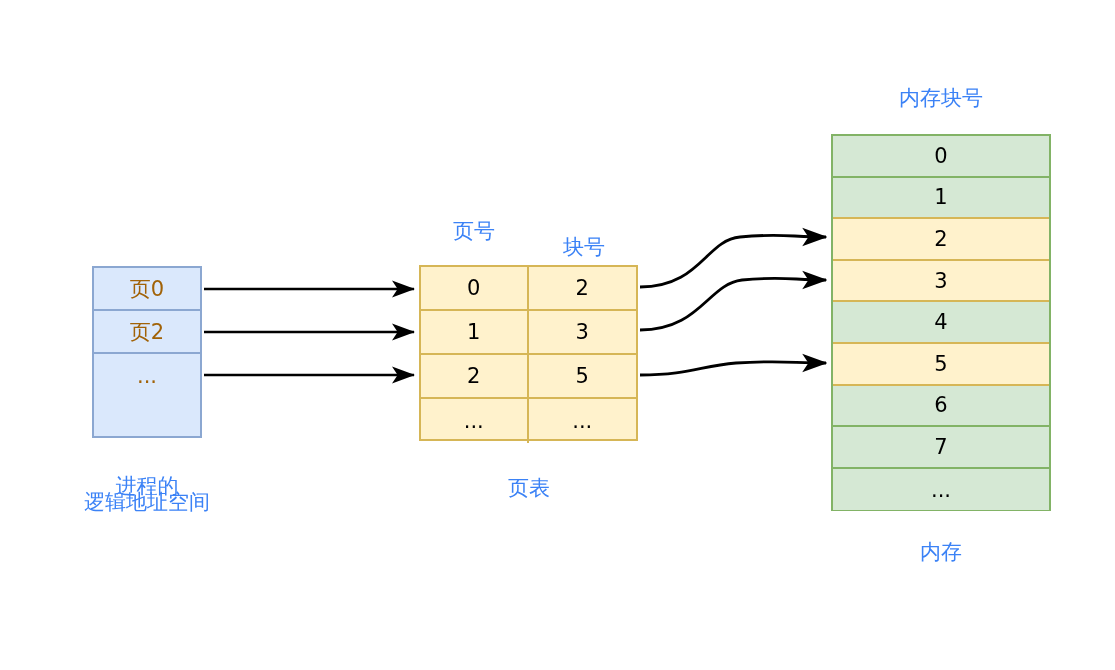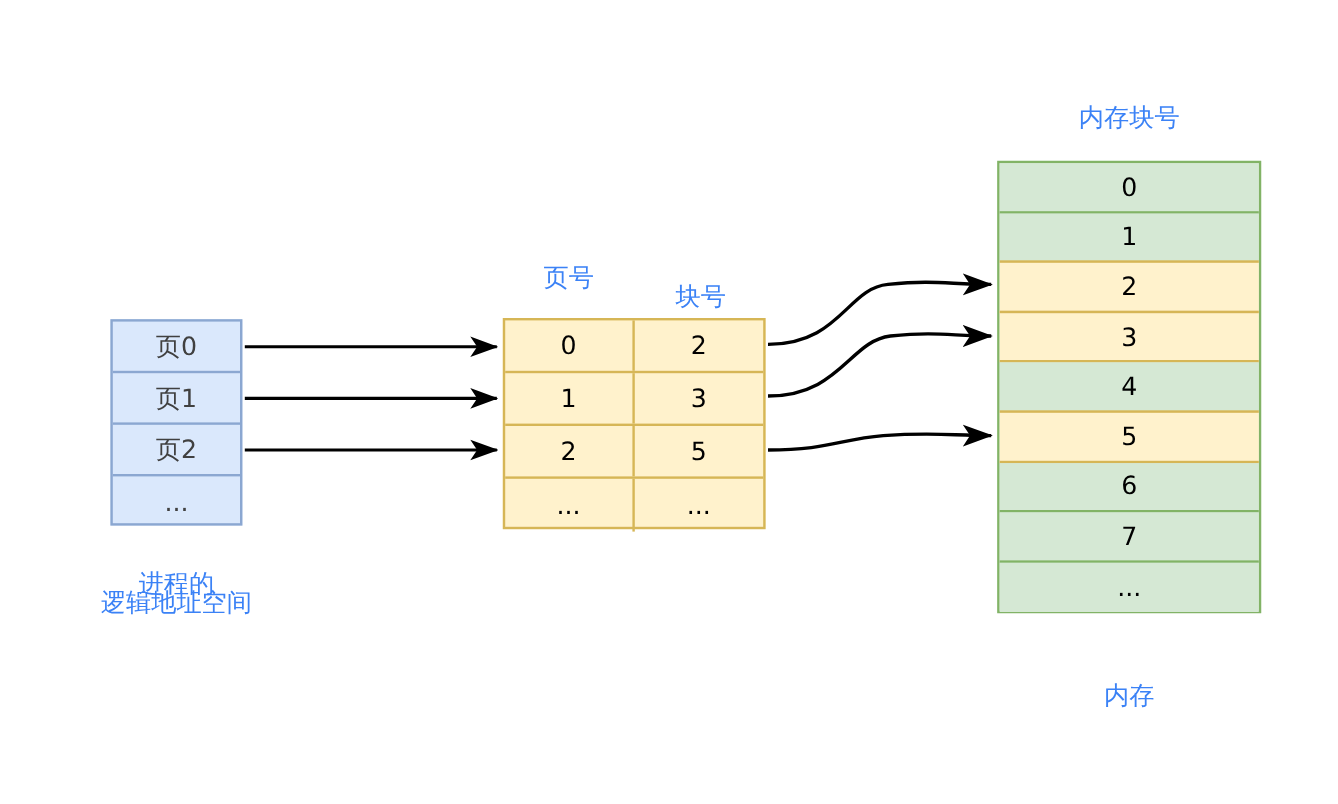--- a/index.html
+++ b/index.html
@@ -41,21 +41,21 @@
     background: #dae8fc;
   }
   #logical-space .cell {
     height: 43px;
     box-sizing: border-box;
     border-bottom: 2px solid #8ba7d1;
     display: flex;
     align-items: center;
     justify-content: center;
     font-size: 21px;
-    color: #404040;
+    color: #a16207;
   }
   #logical-space .cell:last-child { border-bottom: none; }
 
   
   #page-table {
     position: absolute;
     left: 419px;
     top: 265px;
     width: 219px;
     height: 176px;
@@ -122,21 +122,20 @@
     pointer-events: none;
   }
 </style>
 </head>
 <body>
 
 <div id="canvas">
 
   <div id="logical-space">
     <div class="cell">页0</div>
-    <div class="cell">页1</div>
     <div class="cell">页2</div>
     <div class="cell">...</div>
   </div>
   <div class="lbl" style="left:57px; top:473px; width:180px;">进程的</div>
   <div class="lbl" style="left:57px; top:489px; width:180px;">逻辑地址空间</div>
 
   <div class="lbl" style="left:419px; top:218px; width:110px;">页号</div>
   <div class="lbl" style="left:529px; top:218px; width:110px;margin-top:16px;">块号</div>
 
   <div id="page-table">
@@ -150,35 +149,36 @@
     </div>
     <div class="row">
       <div class="col first">2</div>
       <div class="col">5</div>
     </div>
     <div class="row">
       <div class="col first">...</div>
       <div class="col">...</div>
     </div>
   </div>
+  <div class="lbl" style="left:469px; top:475px; width:120px;">页表</div>
 
   <div class="lbl" style="left:881px; top:85px; width:120px;">内存块号</div>
 
   <div id="memory">
     <div class="cell">0</div>
     <div class="cell">1</div>
     <div class="cell alloc">2</div>
     <div class="cell alloc">3</div>
     <div class="cell">4</div>
     <div class="cell alloc">5</div>
     <div class="cell">6</div>
     <div class="cell">7</div>
     <div class="cell">...</div>
   </div>
-  <div class="lbl" style="left:881px; top:539px; width:120px;margin-top:28px;">内存</div>
+  <div class="lbl" style="left:881px; top:539px; width:120px;">内存</div>
 
   <svg id="arrows" viewBox="0 0 1115 670">
     <defs>
       <marker id="ah" markerWidth="9" markerHeight="7" refX="8.5" refY="3.5" orient="auto" markerUnits="strokeWidth">
         <path d="M0,0.2 L9,3.5 L0,6.8 L2.2,3.5 Z" fill="#000000"></path>
       </marker>
     </defs>
 
     <g>
       <line x1="204" y1="289" x2="414" y2="289" stroke="#000" stroke-width="2.6" marker-end="url(#ah)"></line>

